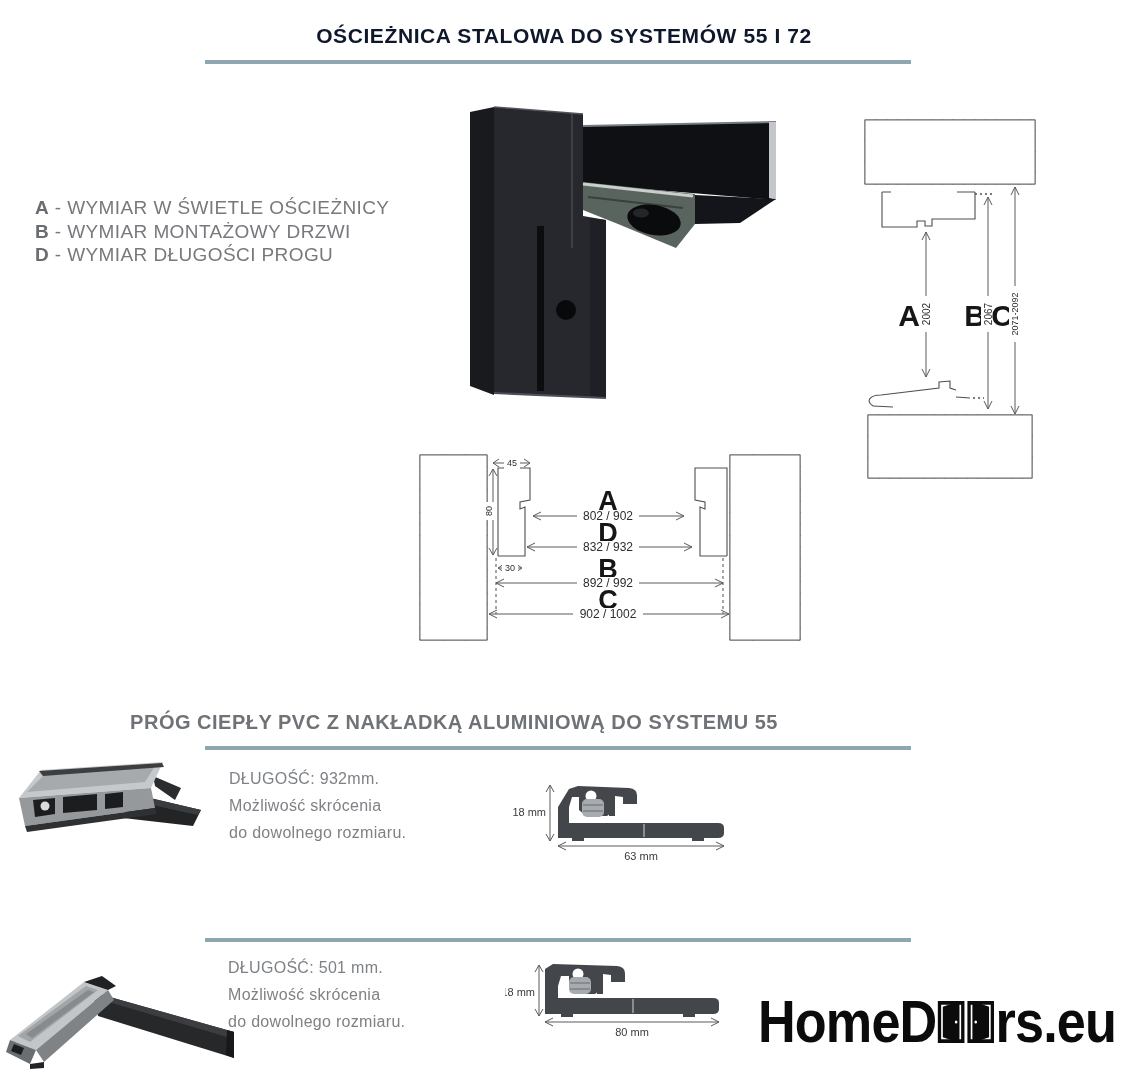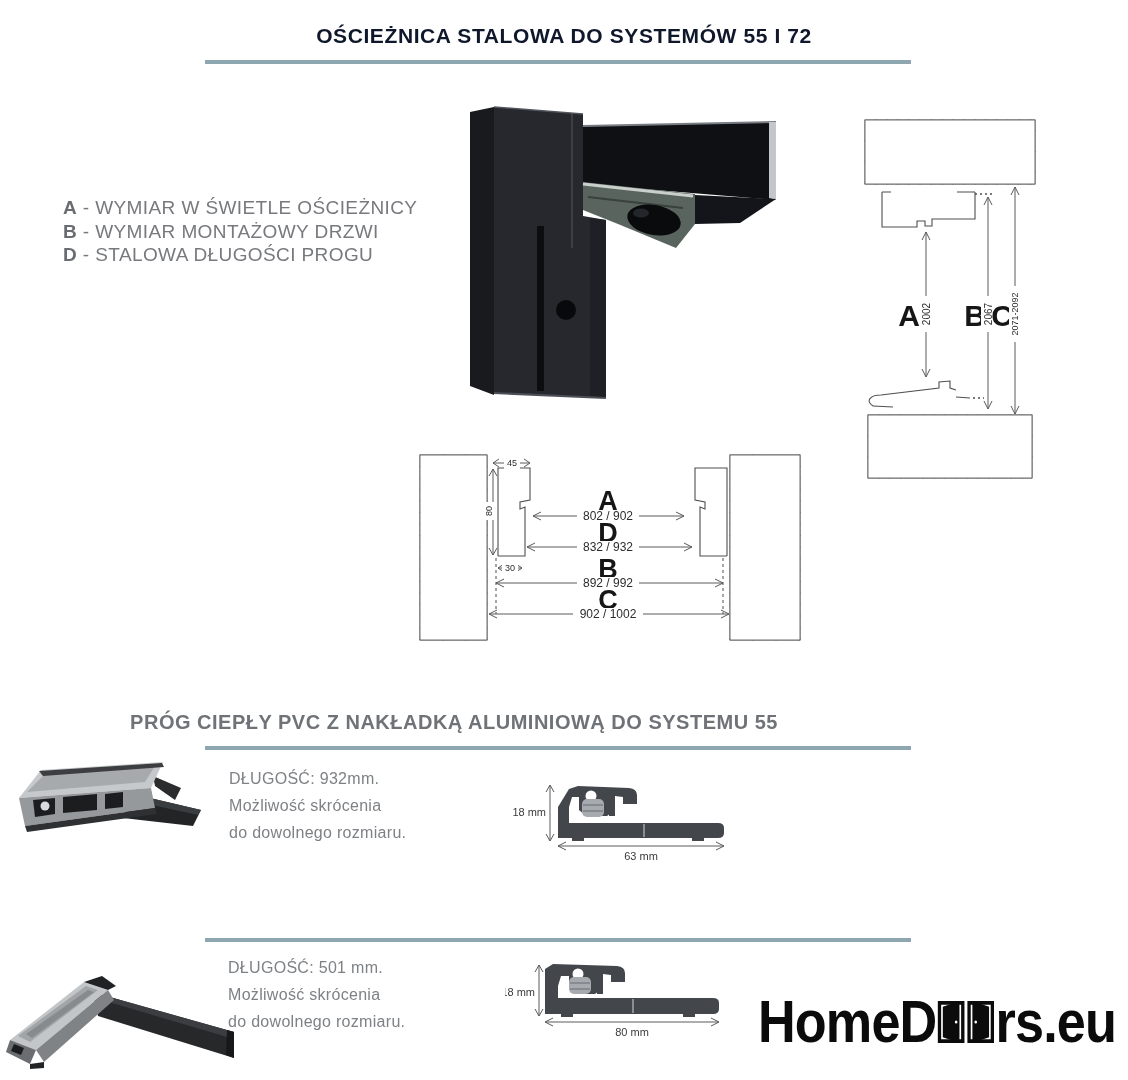--- a/index.html
+++ b/index.html
@@ -4,21 +4,21 @@
 <style>
   html,body{margin:0;padding:0;background:#fff;}
   .page{position:relative;width:1128px;height:1080px;background:#fff;overflow:hidden;
         font-family:"Liberation Sans",sans-serif;}
   .page-title{position:absolute;left:0;top:24px;width:1128px;text-align:center;
         font-size:21px;font-weight:bold;color:#0f172a;letter-spacing:.6px;}
   .rule{position:absolute;background:#8da6b0;}
   .rule-main{left:205px;top:60px;width:706px;height:4px;}
   .rule-55{left:205px;top:746px;width:706px;height:4px;}
   .rule-72{left:205px;top:938px;width:706px;height:4px;}
-  .legend{position:absolute;left:35px;top:197px;font-size:19px;color:#77797d;letter-spacing:.4px;margin-left:28px;}
+  .legend{position:absolute;left:35px;top:197px;font-size:19px;color:#77797d;letter-spacing:.4px;}
   .legend-row{height:23.5px;white-space:pre;}
   .legend-key{font-weight:bold;color:#696c70;}
   .sec-title{position:absolute;left:0;width:908px;text-align:center;font-size:20px;
         font-weight:bold;color:#6f7276;letter-spacing:.5px;}
   .sec-title-55{top:711px;}
   .sec-title-72{top:903px;}
   .specs{position:absolute;font-size:16px;color:#7e8185;line-height:27px;letter-spacing:.3px;}
   .specs-55{left:229px;top:765px;}
   .specs-72{left:228px;top:954px;}
   .abs{position:absolute;}
@@ -45,21 +45,21 @@
 <body>
 
 <div class="page">
 
   <div class="page-title">OŚCIEŻNICA STALOWA DO SYSTEMÓW 55 I 72</div>
   <div class="rule rule-main"></div>
 
   <div class="legend">
     <div class="legend-row"><span class="legend-key">A</span><span> - WYMIAR W ŚWIETLE OŚCIEŻNICY</span></div>
     <div class="legend-row"><span class="legend-key">B</span><span> - WYMIAR MONTAŻOWY DRZWI</span></div>
-    <div class="legend-row"><span class="legend-key">D</span><span> - STALOWA DŁUGOŚCI PROGU</span></div>
+    <div class="legend-row"><span class="legend-key">D</span><span> - WYMIAR DŁUGOŚCI PROGU</span></div>
   </div>
 
   <svg class="abs" style="left:440px;top:98px" width="365" height="335" viewBox="0 0 365 335">
     <g>
       <polygon points="30,14 54,9 54,297 30,288" fill="#191a1e"></polygon>
       <polygon points="54,9 143,16 143,118 166,122 166,300 54,295" fill="#26282e"></polygon>
       <polygon points="150,120 166,122 166,300 150,298" fill="#1e2025"></polygon>
       <path d="M132,15 V150" stroke="#3c4046" stroke-width="2" fill="none"></path>
       <path d="M54,9 L143,16" stroke="#51555b" stroke-width="1.5" fill="none"></path>
       <polygon points="143,28 336,24 336,102 143,86" fill="#0f1013"></polygon>

